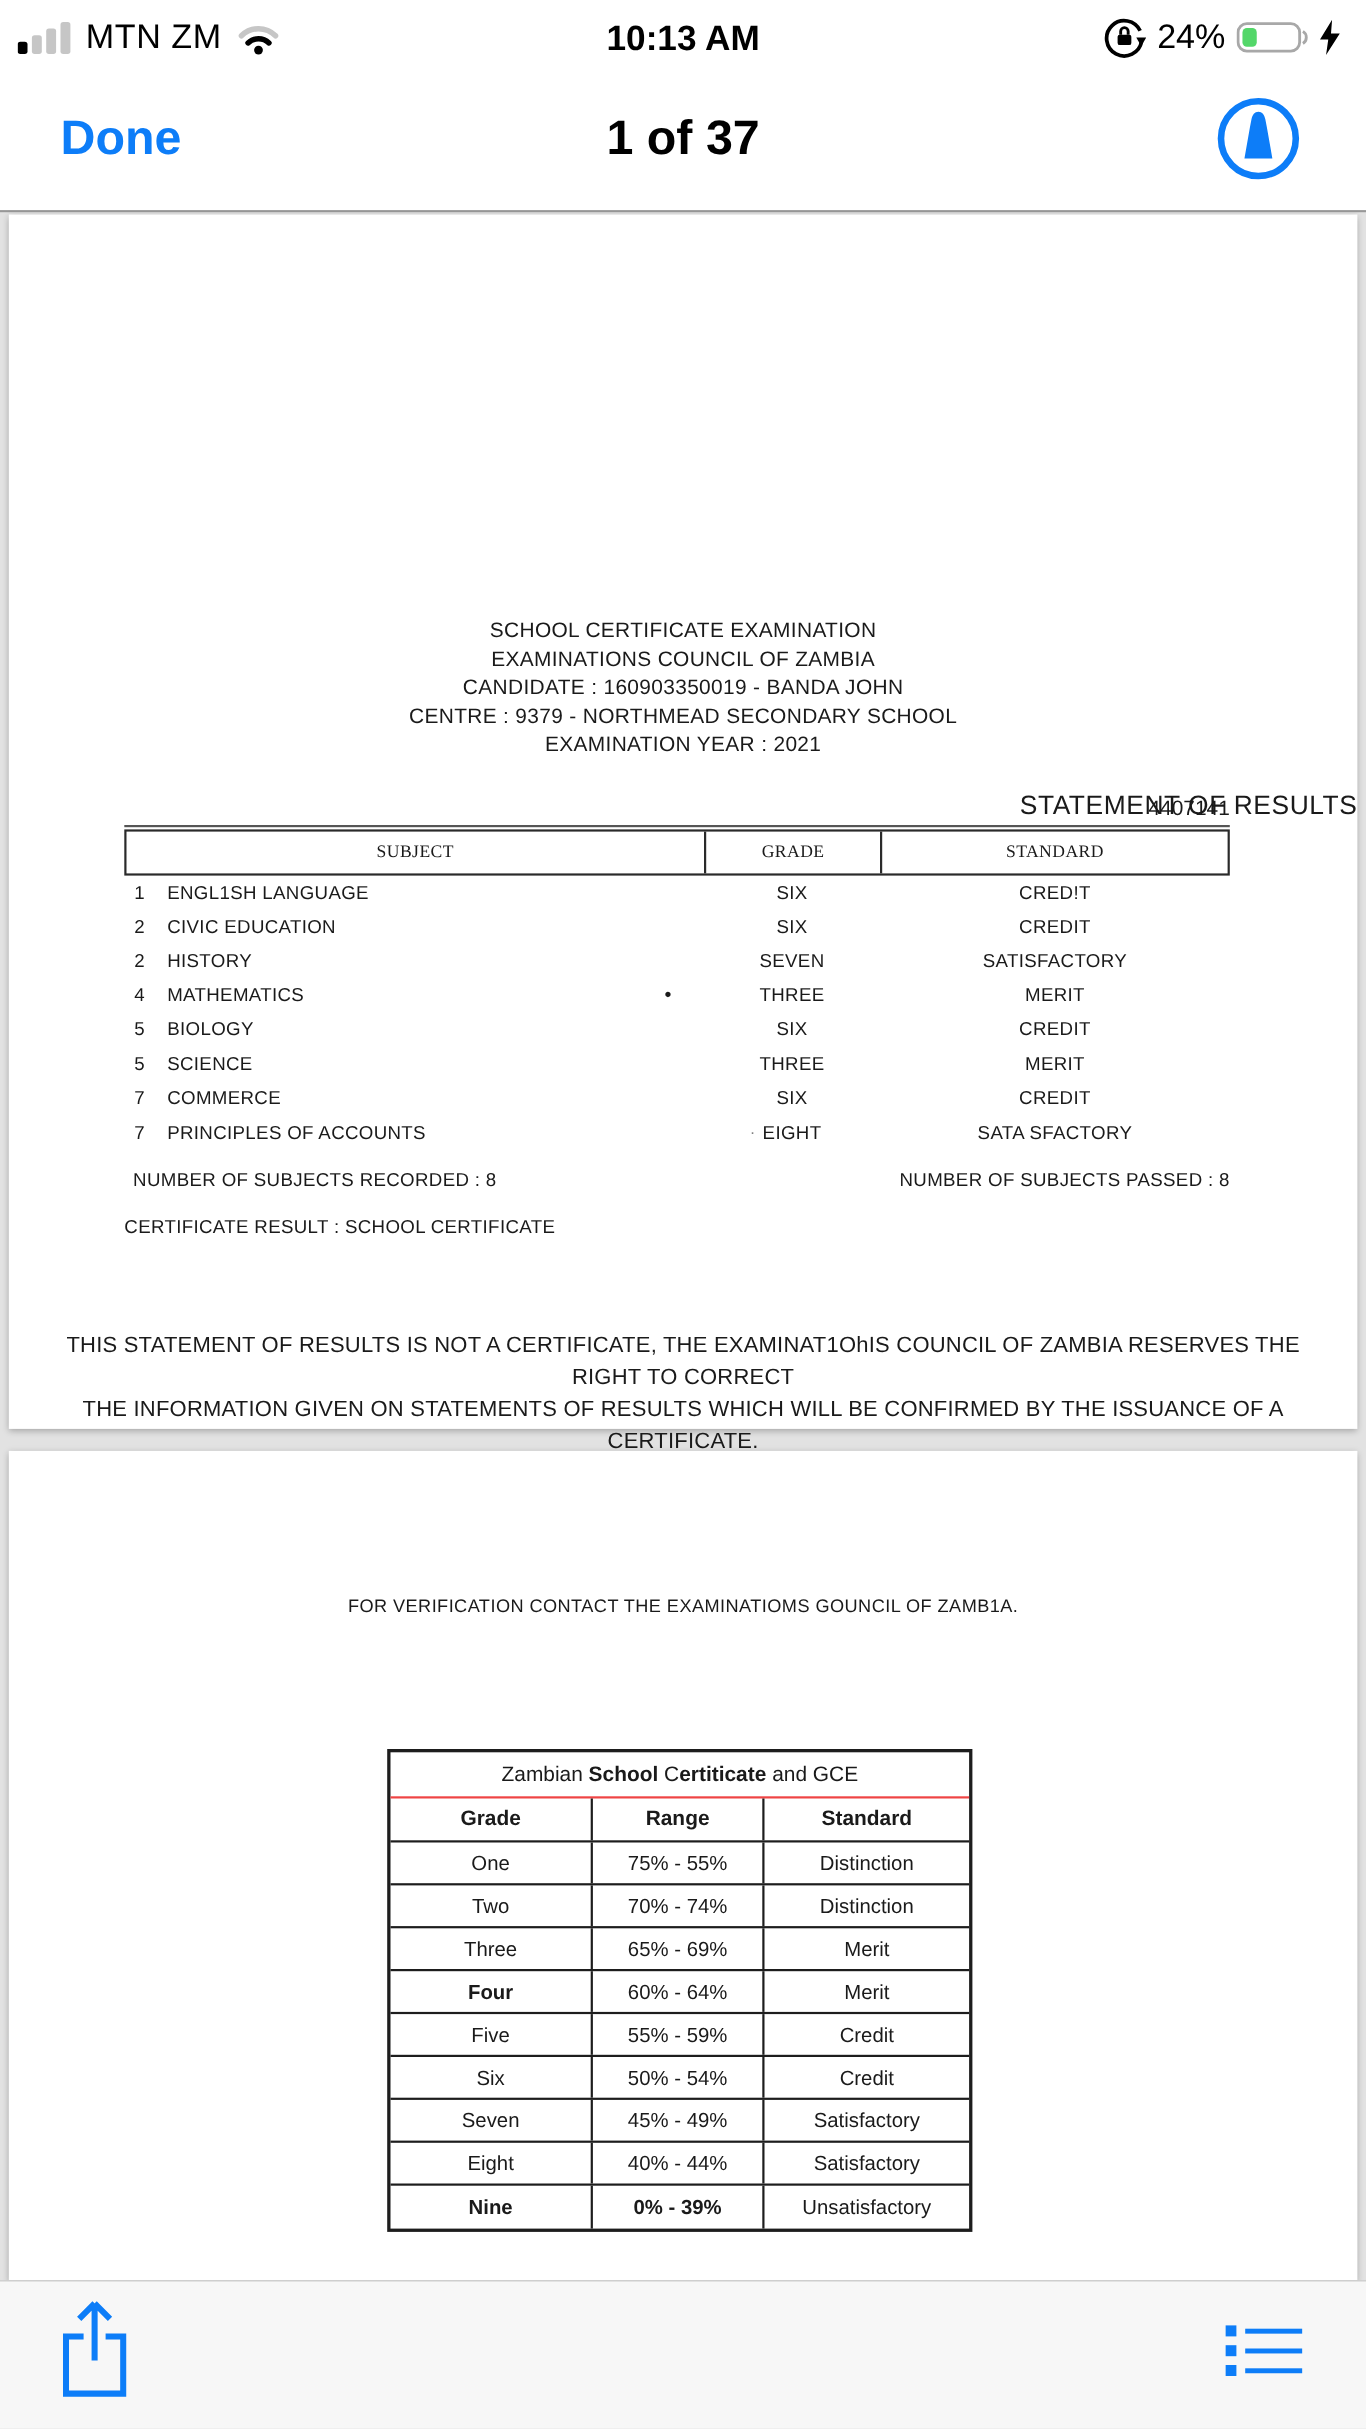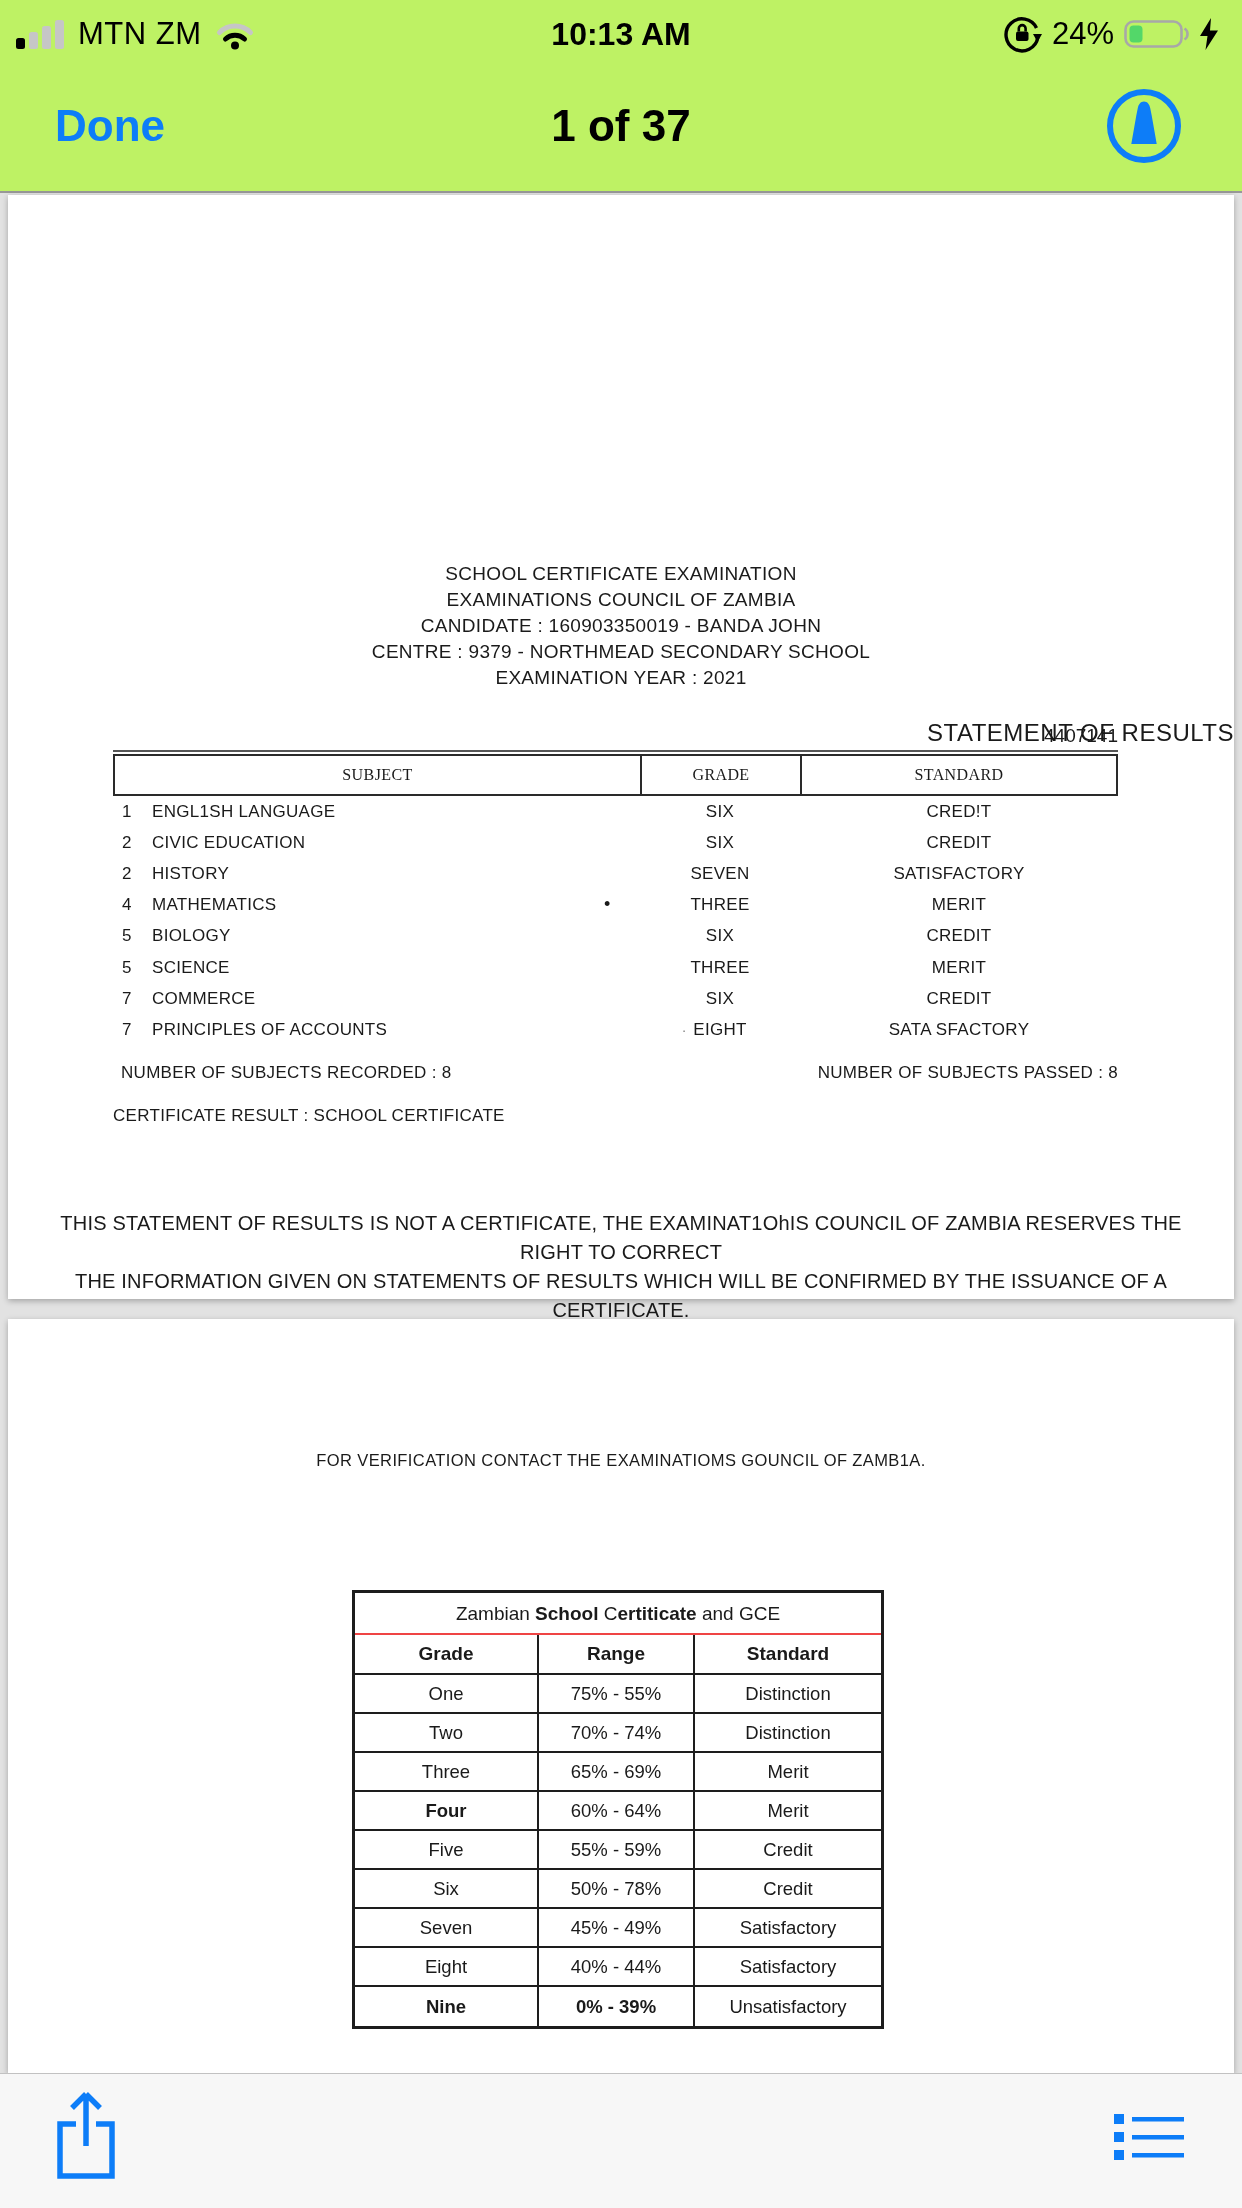--- a/index.html
+++ b/index.html
@@ -5,21 +5,21 @@
   :root{
     --accent:#0d7df8;
     --battery-green:#53d769;
     --ink:#1a1a1a;
   }
   *{margin:0;padding:0;box-sizing:border-box;}
   html,body{width:1242px;height:2208px;overflow:hidden;}
   body{font-family:"Liberation Sans",sans-serif;background:#e2e2e2;position:relative;}
 
   
-  .top-chrome{position:absolute;top:0;left:0;width:1242px;height:193px;background:#bef264;border-bottom:2px solid #989898;}
+  .top-chrome{position:absolute;top:0;left:0;width:1242px;height:193px;background:#ffffff;border-bottom:2px solid #989898;}
   .status-bar{position:absolute;top:8px;left:0;width:100%;height:52px;display:flex;align-items:center;}
   .status-left{position:absolute;left:16px;display:flex;align-items:center;gap:10px;}
   .carrier{font-size:31px;color:#000;letter-spacing:0.5px;}
   .status-center{position:absolute;left:0;width:100%;text-align:center;font-size:32px;font-weight:700;color:#000;}
   .status-right{position:absolute;right:22px;display:flex;align-items:center;gap:10px;}
   .battery-pct{font-size:31px;color:#000;}
 
   .nav-bar{position:absolute;top:62px;left:0;width:100%;height:128px;display:flex;align-items:center;}
   .done-btn{position:absolute;left:55px;font-size:44px;font-weight:600;color:var(--accent);cursor:pointer;}
   .nav-title{position:absolute;left:0;width:100%;text-align:center;font-size:44px;font-weight:600;color:#000;}
@@ -269,21 +269,21 @@
           </div>
 
           <div>
             <span>Five</span>
             <span>55% - 59%</span>
             <span>Credit</span>
           </div>
 
           <div>
             <span>Six</span>
-            <span>50% - 78%</span>
+            <span>50% - 54%</span>
             <span>Credit</span>
           </div>
 
           <div>
             <span>Seven</span>
             <span>45% - 49%</span>
             <span>Satisfactory</span>
           </div>
 
           <div>

